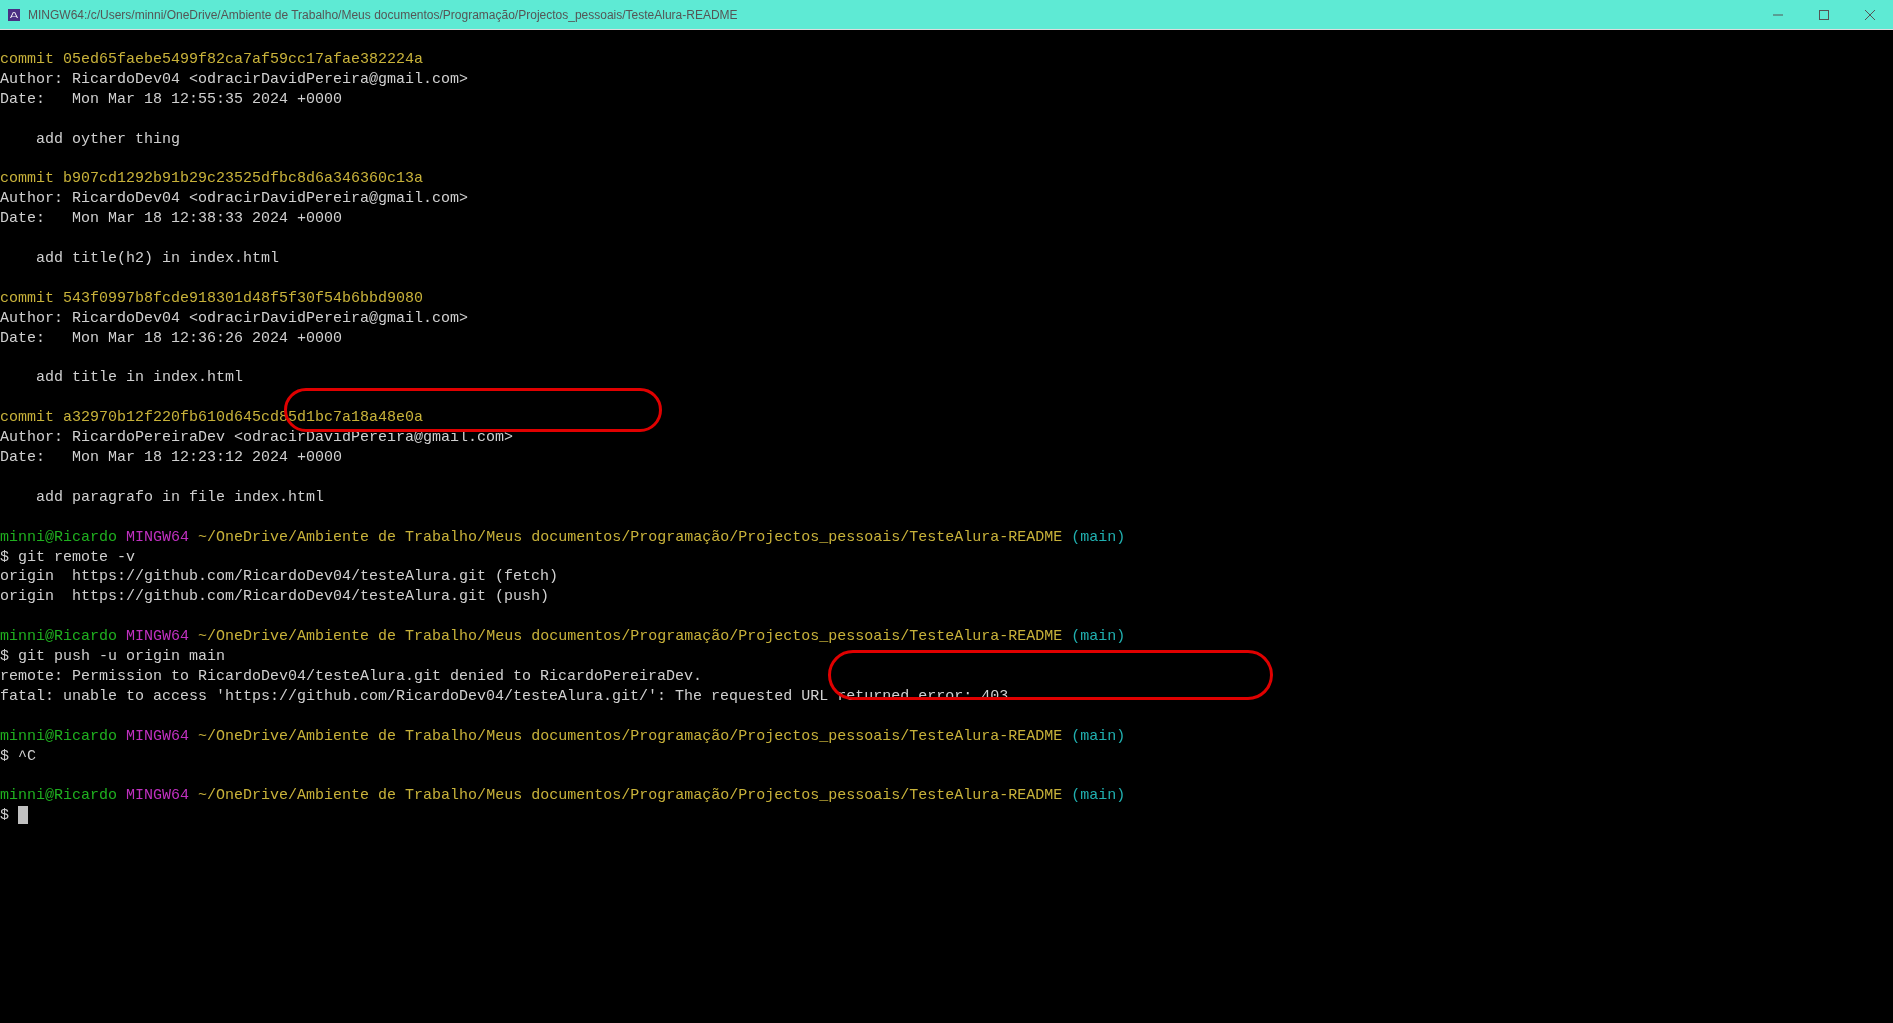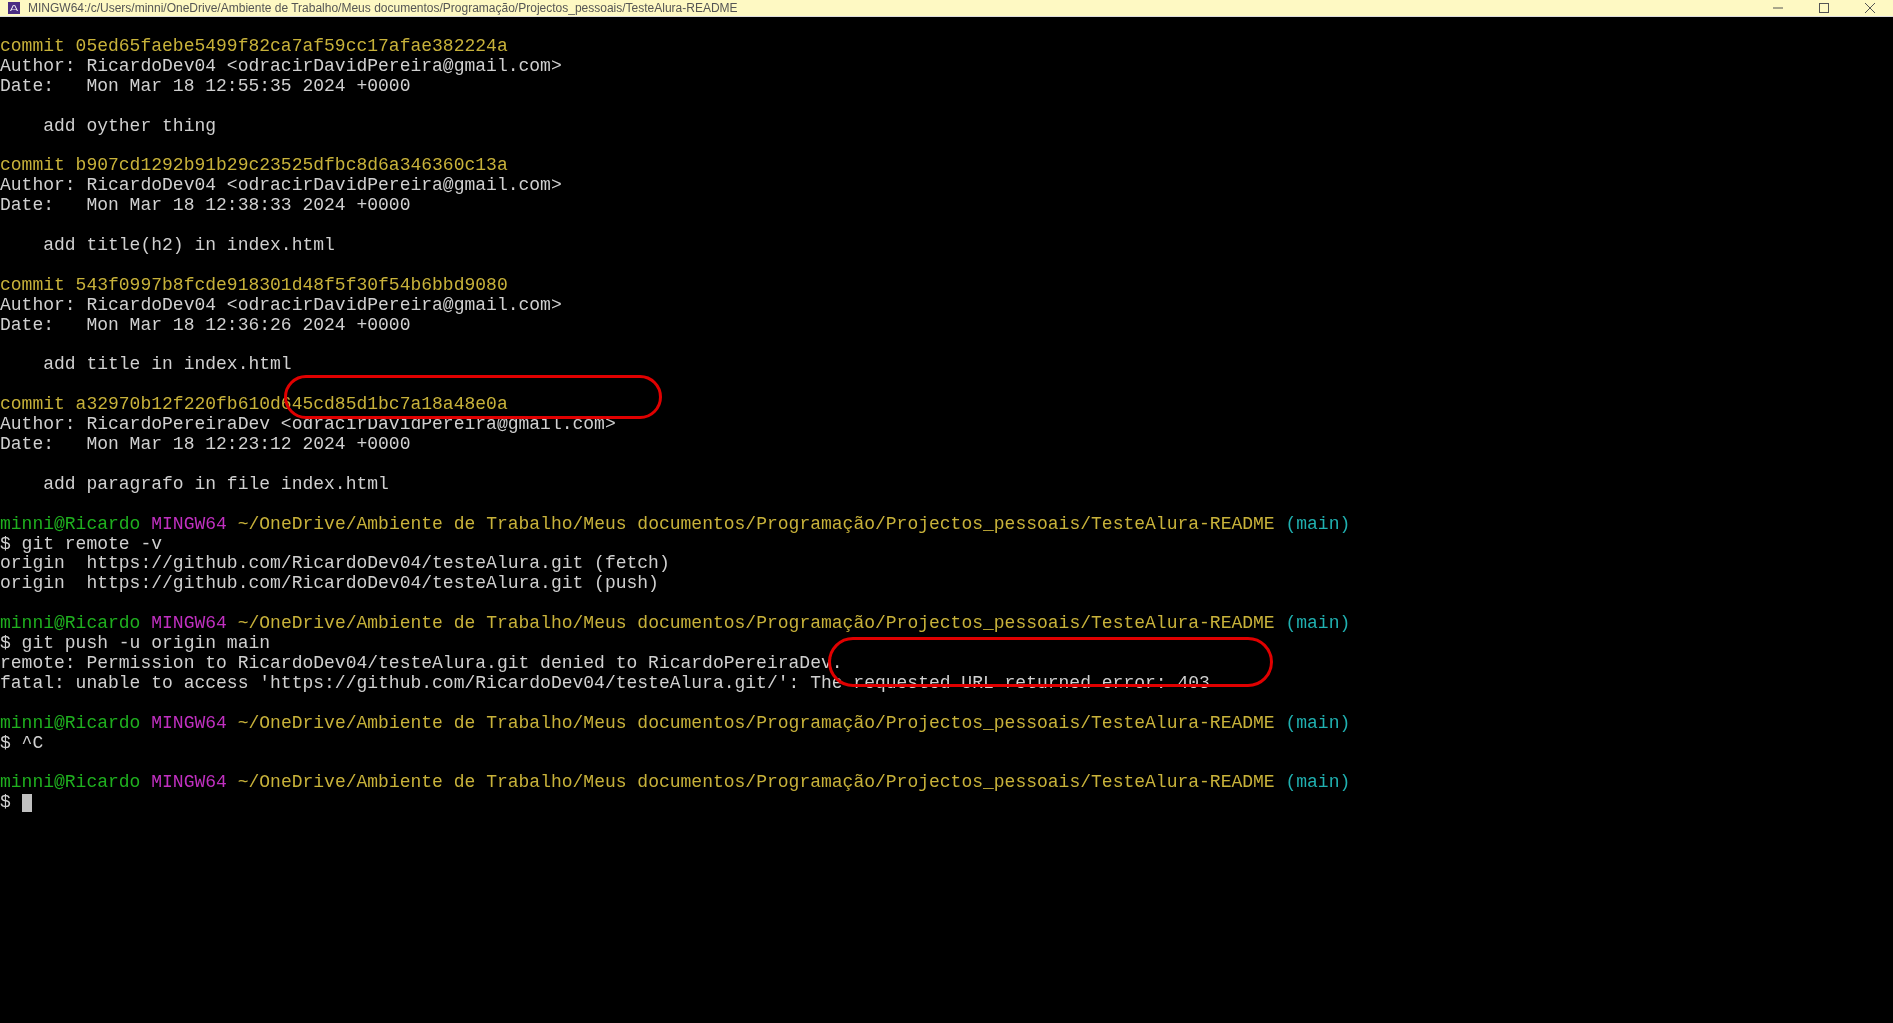--- a/index.html
+++ b/index.html
@@ -1,22 +1,22 @@
 <!DOCTYPE html>
 <html><head>
 <meta charset="utf-8">
 <style>
   * { margin: 0; padding: 0; box-sizing: border-box; }
   html, body { width: 1893px; height: 1023px; overflow: hidden; font-family: Consolas, 'Courier New', monospace; }
   body { background: #000; color: #c0c0c0; }
 
   
   .titlebar {
-    height: 17px;
-    background: #fef9c3;
+    height: 30px;
+    background: #5eead4;
     display: flex;
     align-items: center;
     padding-left: 6px;
     border-bottom: 1px solid #ddd;
   }
   .titlebar-icon {
     width: 16px; height: 16px;
     margin-right: 6px;
     display: inline-flex;
     align-items: center;
@@ -41,21 +41,21 @@
     font-family: 'Segoe UI', sans-serif;
     font-size: 10px;
     color: #555;
     cursor: pointer;
   }
 
   
   .term {
     background: #000;
     padding: 0;
-    font-size: 18px;
+    font-size: 15px;
     line-height: 19.9px;
     white-space: pre;
     font-weight: 500;
     position: relative;
     height: calc(1023px - 30px);
   }
   .term-inner { position: absolute; left: 0; top: 0; }
 
   .c-yellow  { color: #c8b23a; }
   .c-white   { color: #d0d0d0; }

